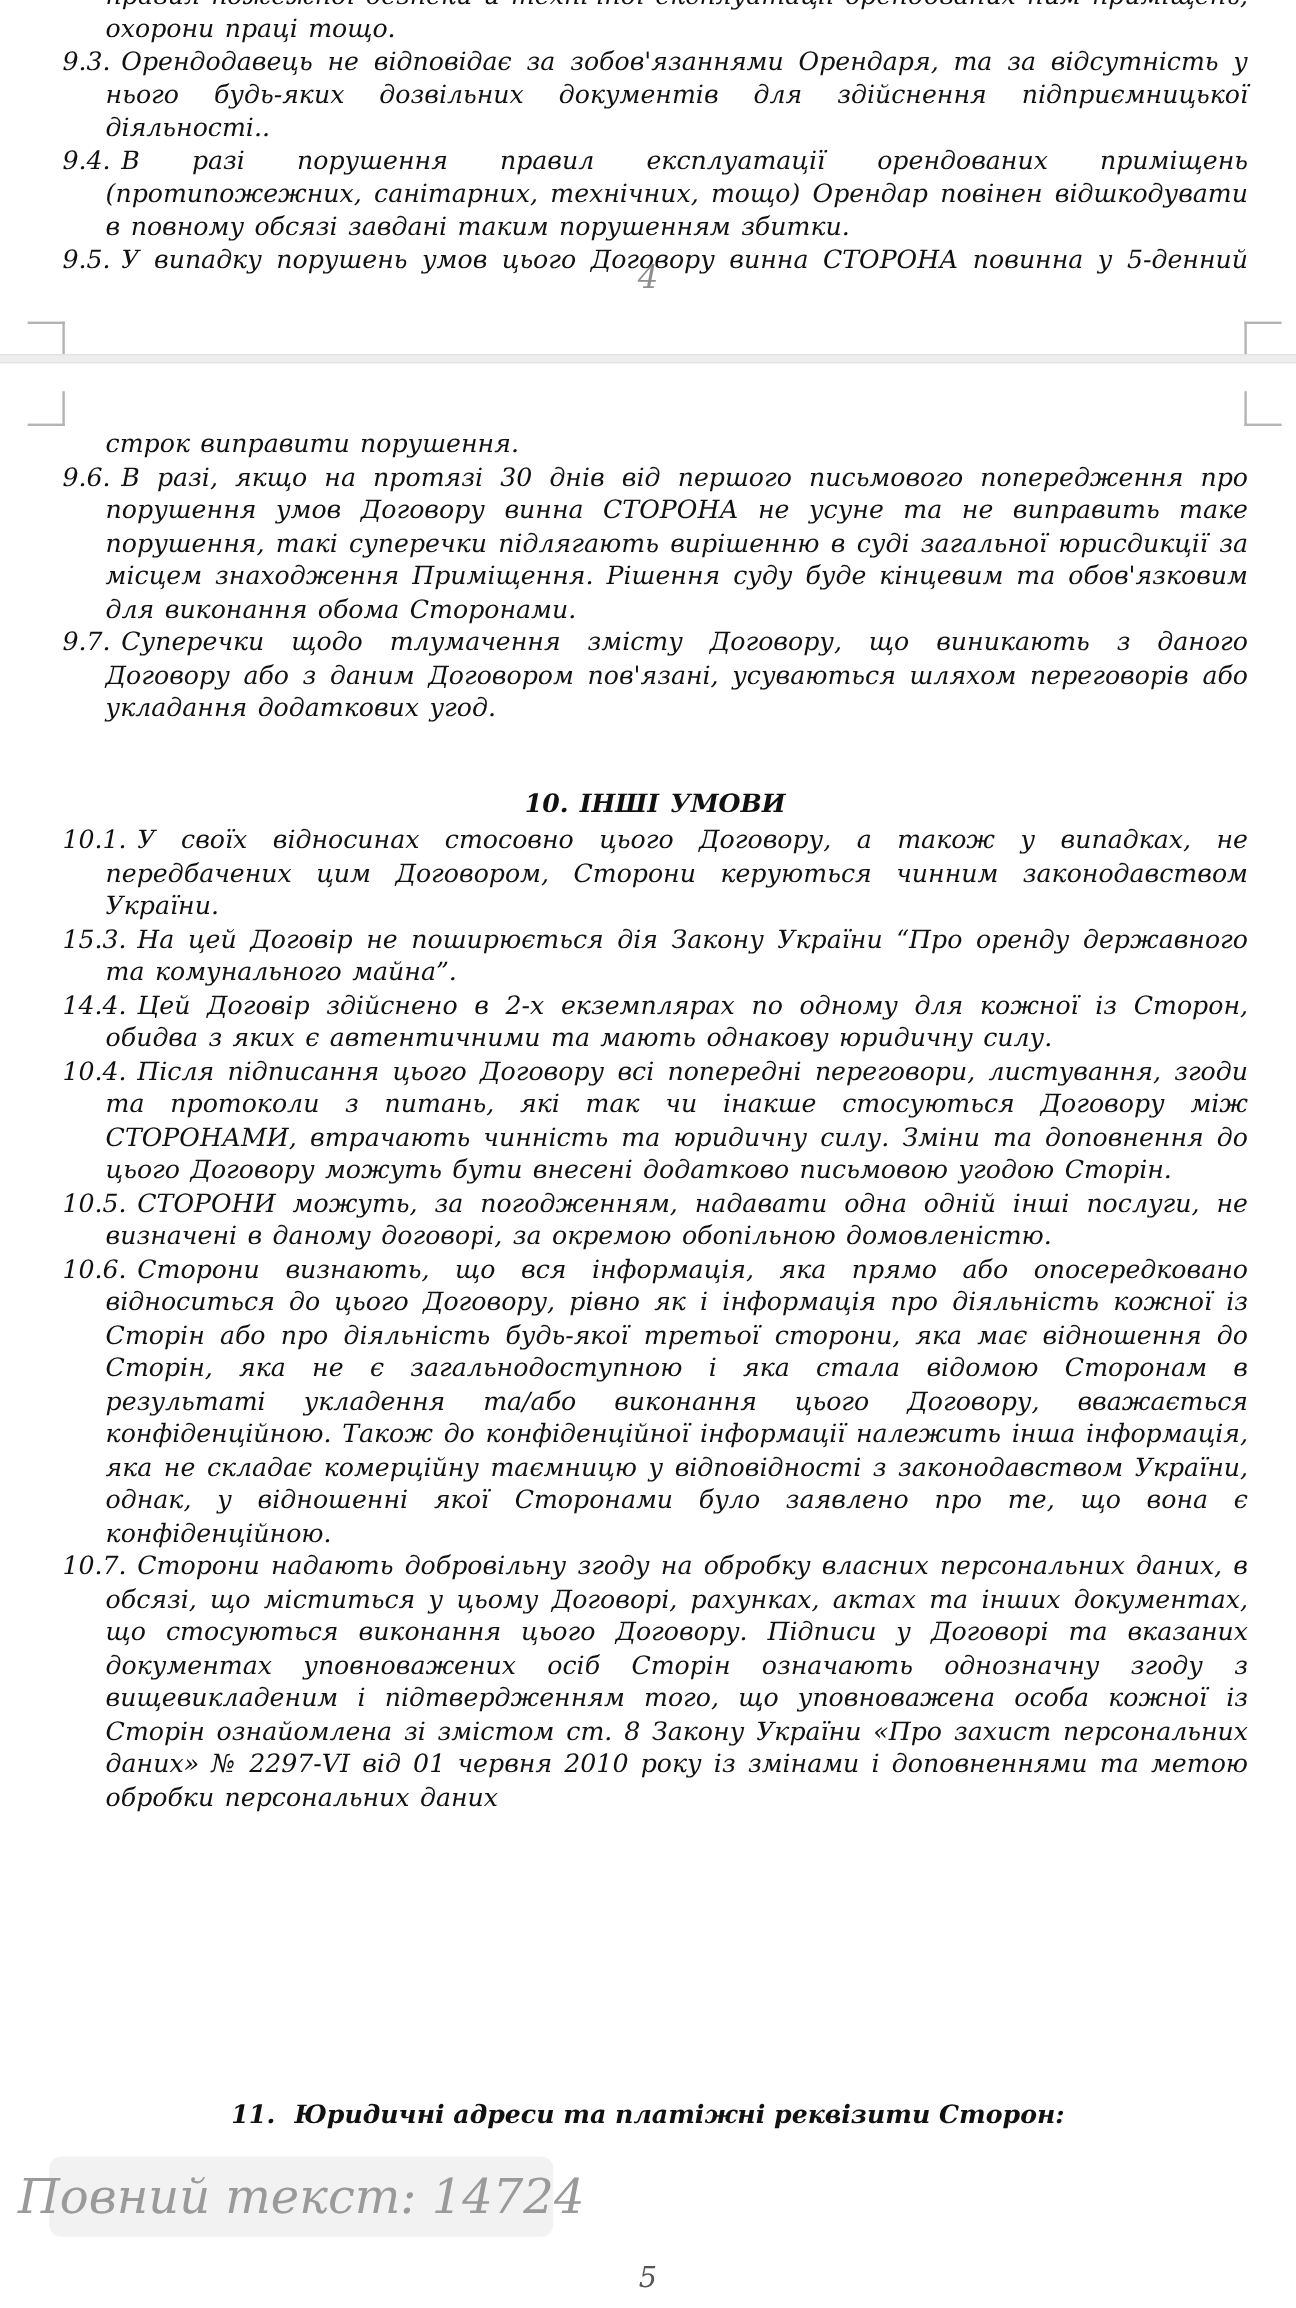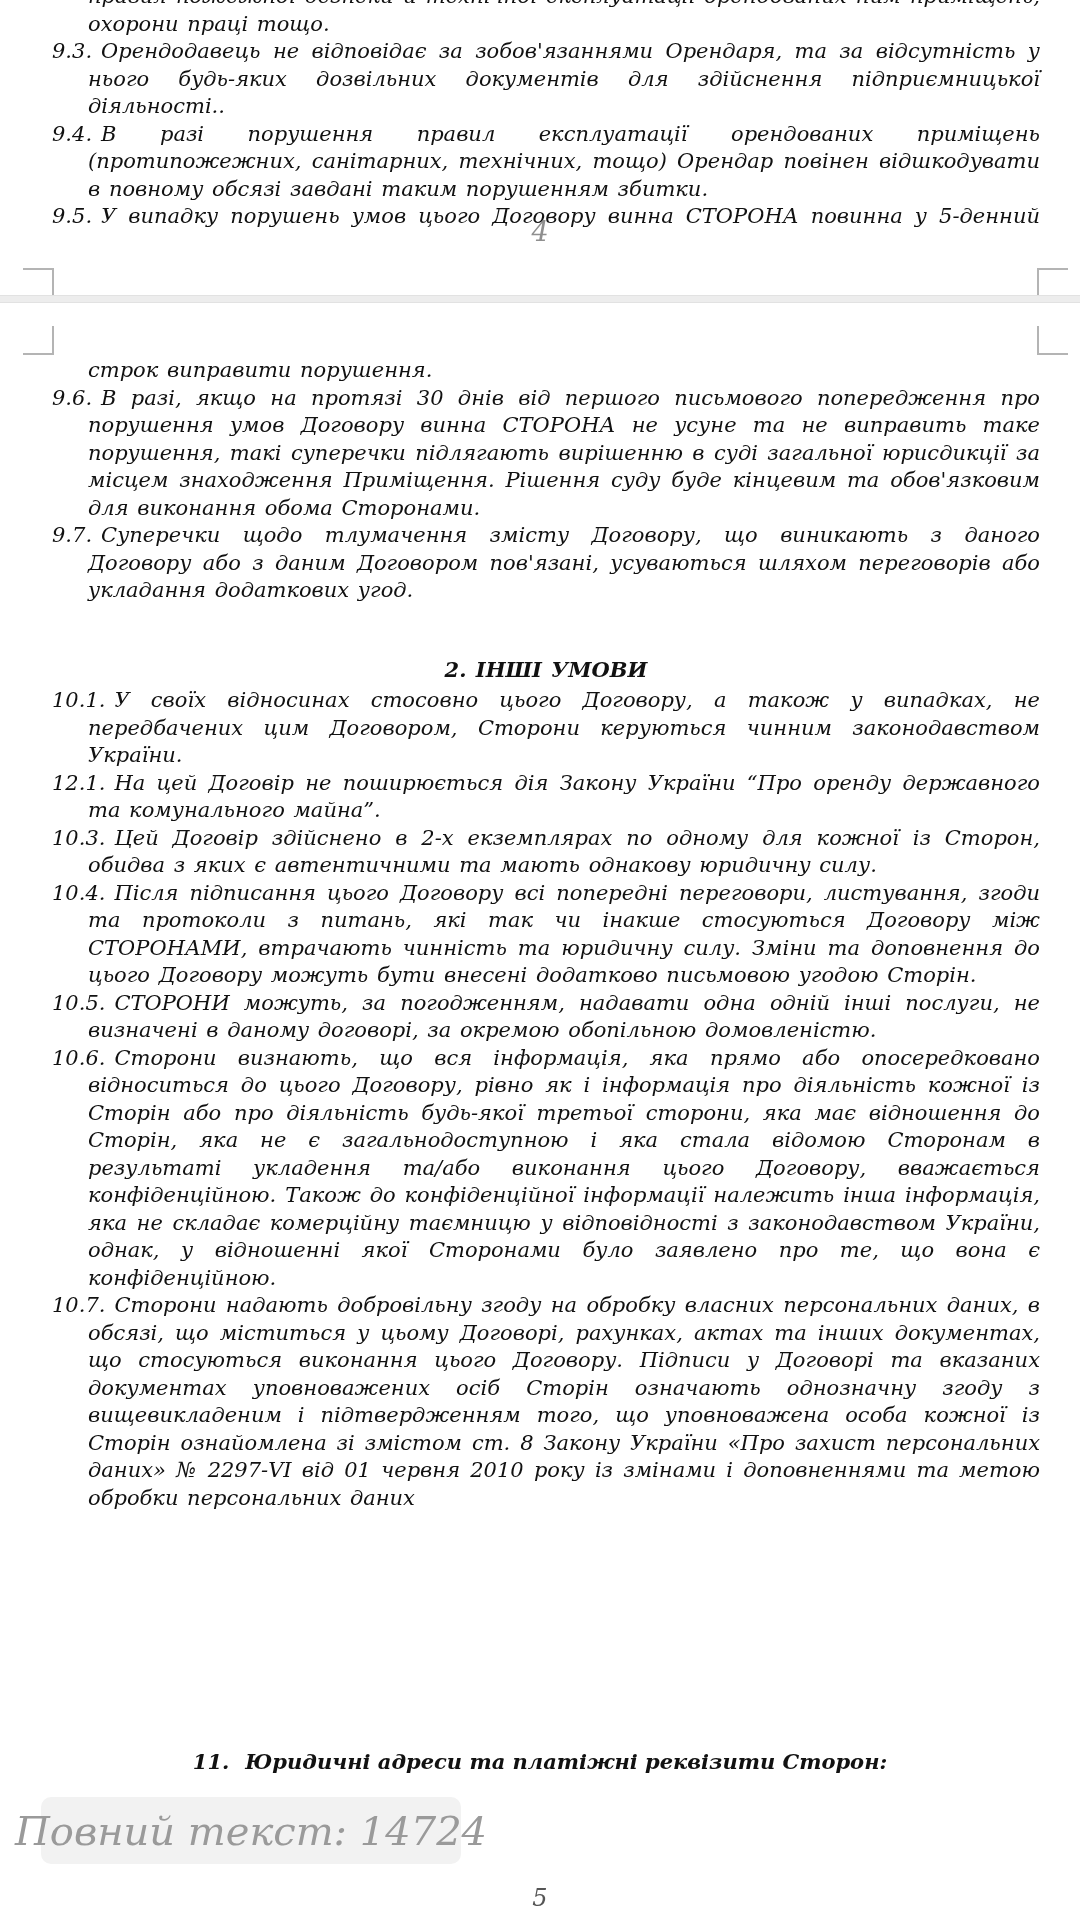--- a/index.html
+++ b/index.html
@@ -145,25 +145,25 @@
 
   <div class="page page-5">
     <div class="corner tl"></div>
     <div class="corner tr"></div>
 
     <div class="content content-5">
       <p class="para cont"><span>строк виправити порушення.</span></p>
       <p class="para"><b class="pnum">9.6.</b><span>В разі, якщо на протязі 30 днів від першого письмового попередження про порушення умов Договору винна СТОРОНА не усуне та не виправить таке порушення, такі суперечки підлягають вирішенню в суді загальної юрисдикції за місцем знаходження Приміщення. Рішення суду буде кінцевим та обов'язковим для виконання обома Сторонами.</span></p>
       <p class="para"><b class="pnum">9.7.</b><span>Суперечки щодо тлумачення змісту Договору, що виникають з даного Договору або з даним Договором пов'язані, усуваються шляхом переговорів або укладання додаткових угод.</span></p>
 
-      <p class="para section-heading">2. ІНШІ УМОВИ</p>
+      <p class="para section-heading">10. ІНШІ УМОВИ</p>
 
       <p class="para"><b class="pnum">10.1.</b><span>У своїх відносинах стосовно цього Договору, а також у випадках, не передбачених цим Договором, Сторони керуються чинним законодавством України.</span></p>
-      <p class="para"><b class="pnum">12.1.</b><span>На цей Договір не поширюється дія Закону України “Про оренду державного та комунального майна”.</span></p>
-      <p class="para"><b class="pnum">10.3.</b><span>Цей Договір здійснено в 2-х екземплярах по одному для кожної із Сторон, обидва з яких є автентичними та мають однакову юридичну силу.</span></p>
+      <p class="para"><b class="pnum">15.3.</b><span>На цей Договір не поширюється дія Закону України “Про оренду державного та комунального майна”.</span></p>
+      <p class="para"><b class="pnum">14.4.</b><span>Цей Договір здійснено в 2-х екземплярах по одному для кожної із Сторон, обидва з яких є автентичними та мають однакову юридичну силу.</span></p>
       <p class="para"><b class="pnum">10.4.</b><span>Після підписання цього Договору всі попередні переговори, листування, згоди та протоколи з питань, які так чи інакше стосуються Договору між СТОРОНАМИ, втрачають чинність та юридичну силу. Зміни та доповнення до цього Договору можуть бути внесені додатково письмовою угодою Сторін.</span></p>
       <p class="para"><b class="pnum">10.5.</b><span>СТОРОНИ можуть, за погодженням, надавати одна одній інші послуги, не визначені в даному договорі, за окремою обопільною домовленістю.</span></p>
       <p class="para"><b class="pnum">10.6.</b><span>Сторони визнають, що вся інформація, яка прямо або опосередковано відноситься до цього Договору, рівно як і інформація про діяльність кожної із Сторін або про діяльність будь-якої третьої сторони, яка має відношення до Сторін, яка не є загальнодоступною і яка стала відомою Сторонам в результаті укладення та/або виконання цього Договору, вважається конфіденційною. Також до конфіденційної інформації належить інша інформація, яка не складає комерційну таємницю у відповідності з законодавством України, однак, у відношенні якої Сторонами було заявлено про те, що вона є конфіденційною.</span></p>
       <p class="para"><b class="pnum">10.7.</b><span>Сторони надають добровільну згоду на обробку власних персональних даних, в обсязі, що міститься у цьому Договорі, рахунках, актах та інших документах, що стосуються виконання цього Договору. Підписи у Договорі та вказаних документах уповноважених осіб Сторін означають однозначну згоду з вищевикладеним і підтвердженням того, що уповноважена особа кожної із Сторін ознайомлена зі змістом ст. 8 Закону України «Про захист персональних даних» № 2297-VI від 01 червня 2010 року із змінами і доповненнями та метою обробки персональних даних</span></p>
     </div>
 
     <div class="heading-11">
       <b class="hnum">11.</b><span>Юридичні адреси та платіжні реквізити Сторон:</span>
     </div>
 

